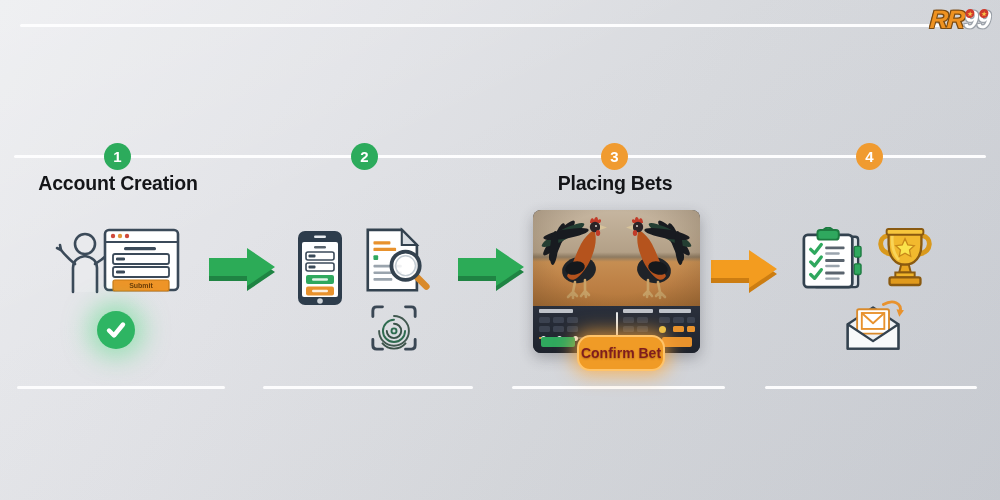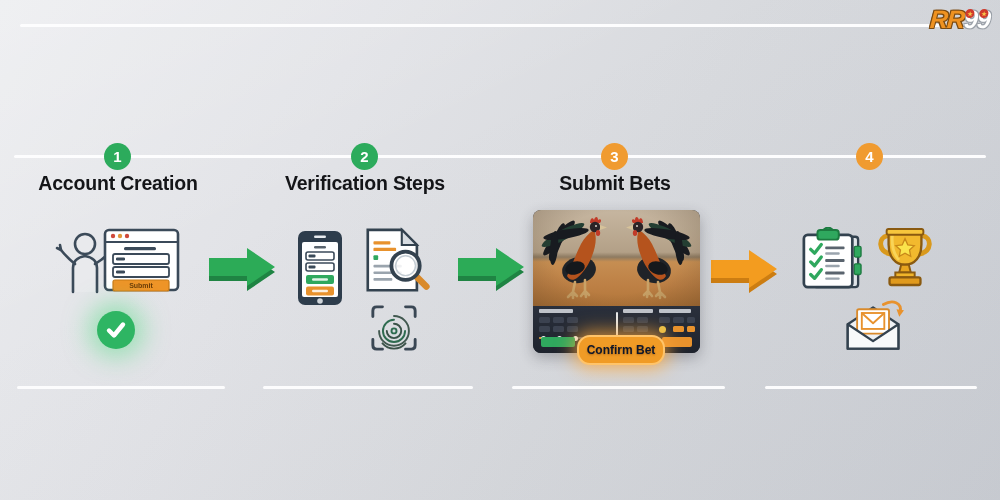--- a/index.html
+++ b/index.html
@@ -55,45 +55,44 @@
   .panel{position:absolute;left:0;right:0;bottom:0;height:47px;background:linear-gradient(#2a303c,#1e232d);}
   .ph{position:absolute;height:3.5px;background:#cfd4da;border-radius:1px;opacity:.9}
   .chip{position:absolute;width:11px;height:6px;background:#3b4250;border-radius:1.5px;}
   .chip.y{background:#e7c34a}.chip.o{background:#e8922d}
   .sline{position:absolute;height:2px;background:#5a6170;border-radius:1px;}
   .sline.o{background:#d89a3a}
   .sdot{position:absolute;width:5px;height:5px;border-radius:50%;background:#f2f3f5;}
   .vdiv{position:absolute;width:2px;background:#e6e8ea;border-radius:1px;}
   .btn-g{position:absolute;left:8px;bottom:6px;width:34px;height:10px;border-radius:2px;background:#2fa85e;}
   .btn-o{position:absolute;right:8px;bottom:6px;width:30px;height:10px;border-radius:2px;background:#e8922d;}
-  .confirm-pill{position:absolute;left:577px;top:335px;width:88px;height:30px;border-radius:13px;
+  .confirm-pill{position:absolute;left:577px;top:335px;width:88px;height:36px;border-radius:13px;
     background:#f09b26;border:2px solid #ffc46a;box-shadow:0 0 18px 4px rgba(255,170,60,.75);
-    display:flex;align-items:center;justify-content:center;color:#0f172a;font-weight:bold;font-size:12px;
+    display:flex;align-items:center;justify-content:center;color:#7f1d1d;font-weight:bold;font-size:14px;
     text-shadow:0 1px 2px rgba(120,60,0,.5);z-index:4;box-sizing:border-box;}
 </style>
 </head>
 <body>
 
 <div class="canvas">
 
   <div class="hline top-line"></div>
   <div class="hline mid-line"></div>
 
   <div class="logo">
     <span class="logo-rr">RR</span><span class="logo-99"><span>99</span><span class="logo-dot d1">★</span><span class="logo-dot d2">★</span></span>
   </div>
 
   <div class="step-badge badge-green b1">1</div>
   <div class="step-badge badge-green b2">2</div>
   <div class="step-badge badge-orange b3">3</div>
   <div class="step-badge badge-orange b4">4</div>
 
   <div class="step-title t1">Account Creation</div>
-  <div class="step-title t2">Verification Steps</div>
-  <div class="step-title t3">Submit Bets</div>
+  <div class="step-title t3">Placing Bets</div>
 
   <svg class="art" style="left:52px;top:224px" width="135" height="74" viewBox="0 0 135 74">
 
     <g fill="none" stroke="#3b4a59" stroke-width="2.6" stroke-linecap="round">
       <circle cx="33" cy="20" r="10" fill="#e9eaed"></circle>
       <path d="M21,68 L21,44 Q21,34 33,32 Q45,34 45,44 L45,68" fill="#e9eaed"></path>
       <path d="M23,40 C18,36 13,31 9,26"></path>
       <path d="M9,26 l-4,-2 M9,26 l-1,-5"></path>
       <path d="M43,40 C48,37 52,34 56,30"></path>
       <path d="M56,30 l5,-1 M56,30 l1,-5"></path>

